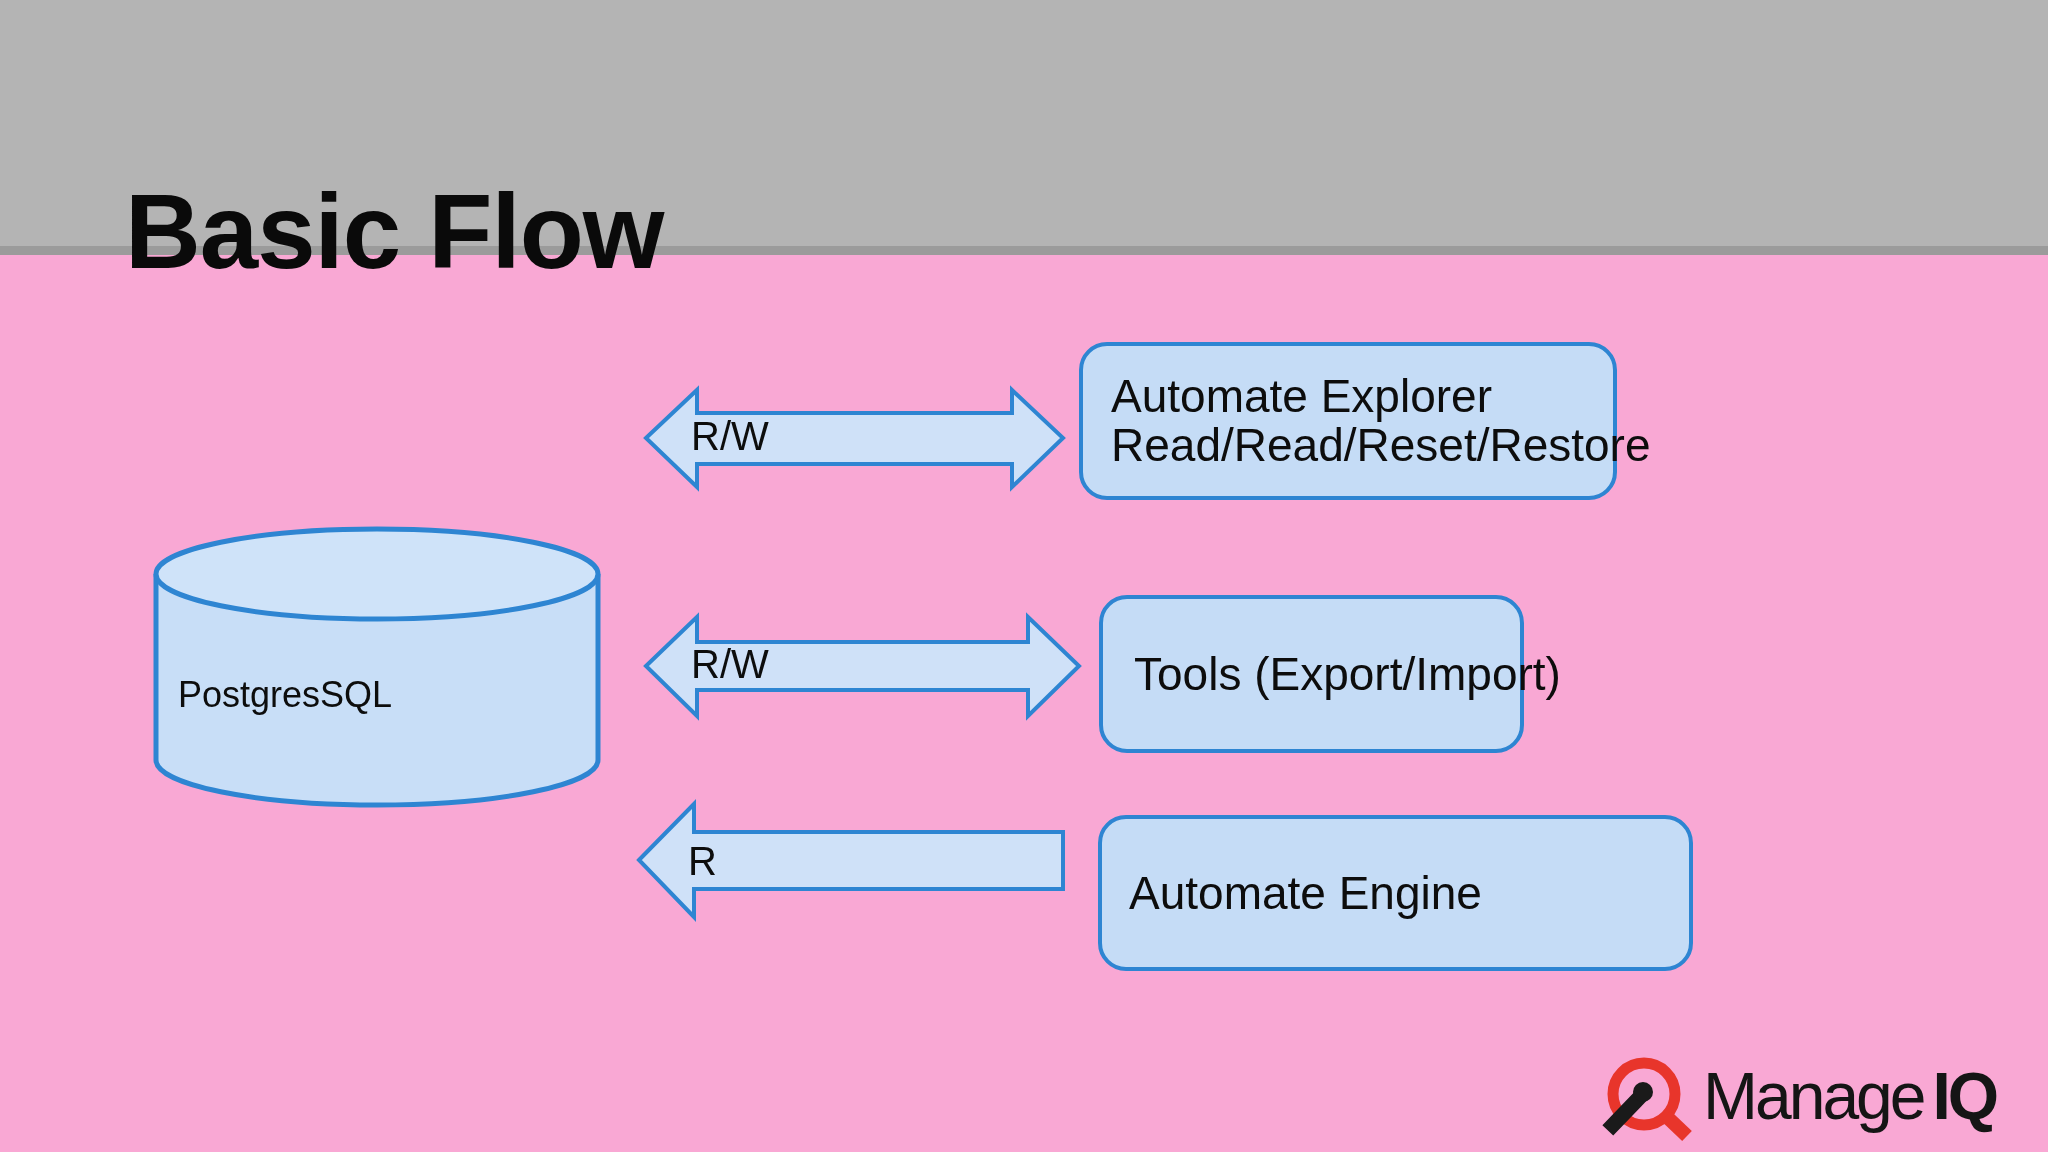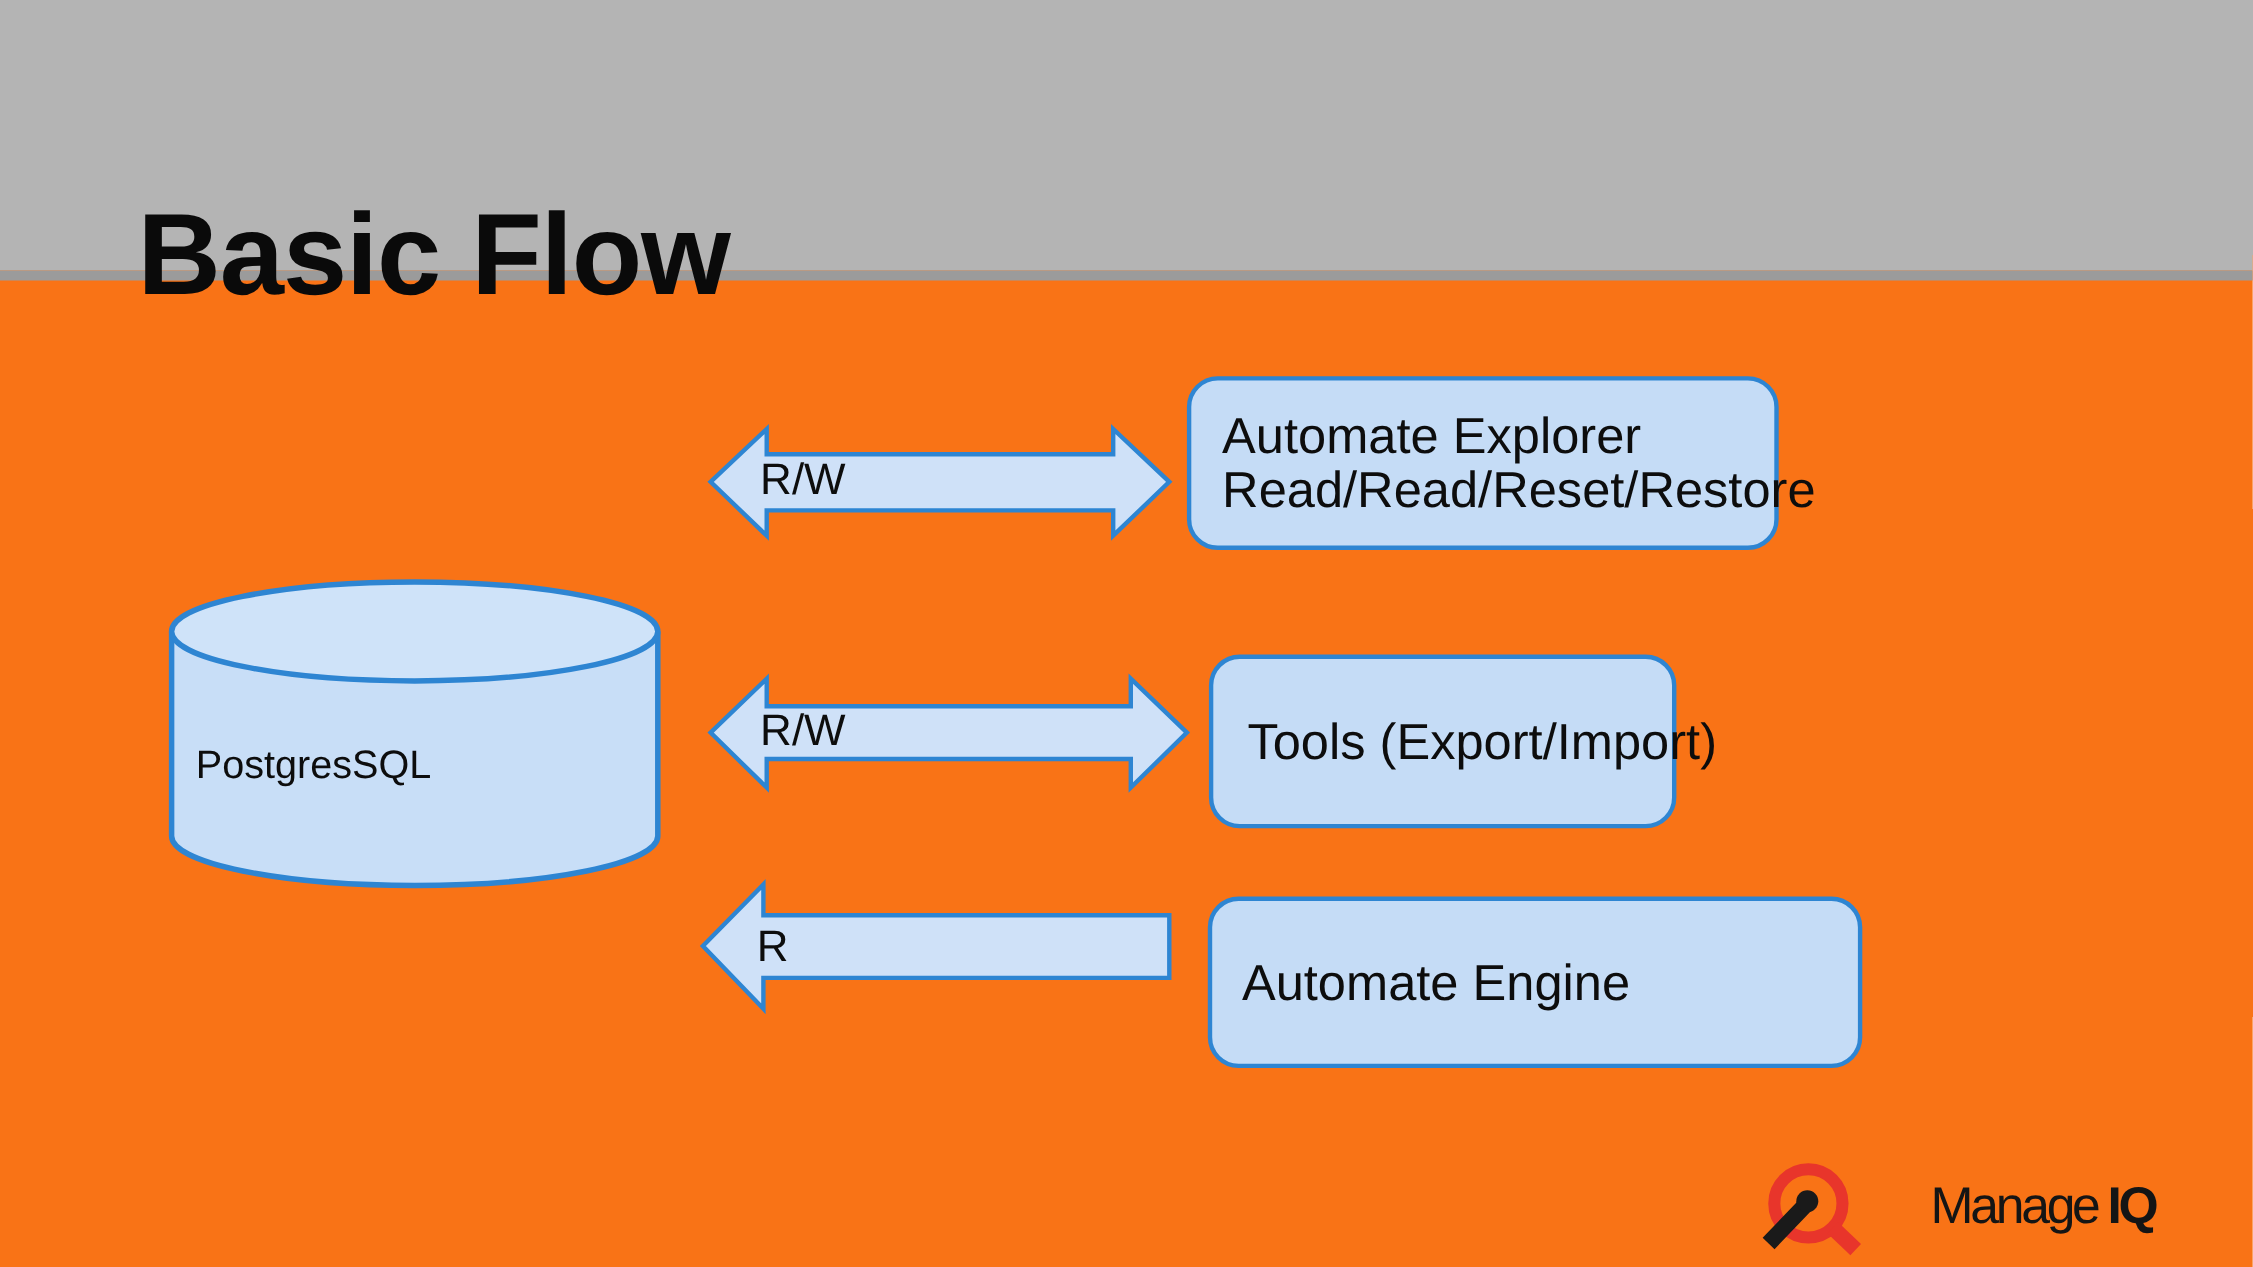--- a/index.html
+++ b/index.html
@@ -1,19 +1,19 @@
 <!DOCTYPE html>
 <html><head>
 <meta charset="utf-8">
 <style>
   html,body{margin:0;padding:0;background:#fff;}
   .slide{
     position:relative;
     width:2048px;height:1152px;
-    background:#f97316;
+    background:#f9a8d4;
     font-family:"Liberation Sans",sans-serif;
     overflow:hidden;
   }
   
   .header{
     position:absolute;left:0;top:0;width:2048px;height:246px;
     background:#b4b4b4;
   }
   .header-underline{
     position:absolute;left:0;top:246px;width:2048px;height:9px;
@@ -48,22 +48,22 @@
     border-radius:28px;
     display:flex;flex-direction:column;justify-content:center;
     font-size:46px;line-height:49px;color:#0d0d0d;
   }
   .node .line{white-space:nowrap;}
   .node.n1{left:1079px;top:342px;width:538px;height:158px;padding-left:28px;}
   .node.n2{left:1099px;top:595px;width:425px;height:158px;padding-left:31px;}
   .node.n3{left:1098px;top:815px;width:595px;height:156px;padding-left:27px;}
   
   .logo-text{
-    position:absolute;left:1755px;top:1059px;
-    font-size:47px;line-height:74px;color:#151515;
+    position:absolute;left:1703px;top:1059px;
+    font-size:66px;line-height:74px;color:#151515;
     letter-spacing:-3px;white-space:nowrap;
   }
   .logo-text .bold{font-weight:800;margin-left:9px;}
 </style>
 </head>
 <body>
 
 <div class="slide">
 
   <div class="header"></div>

